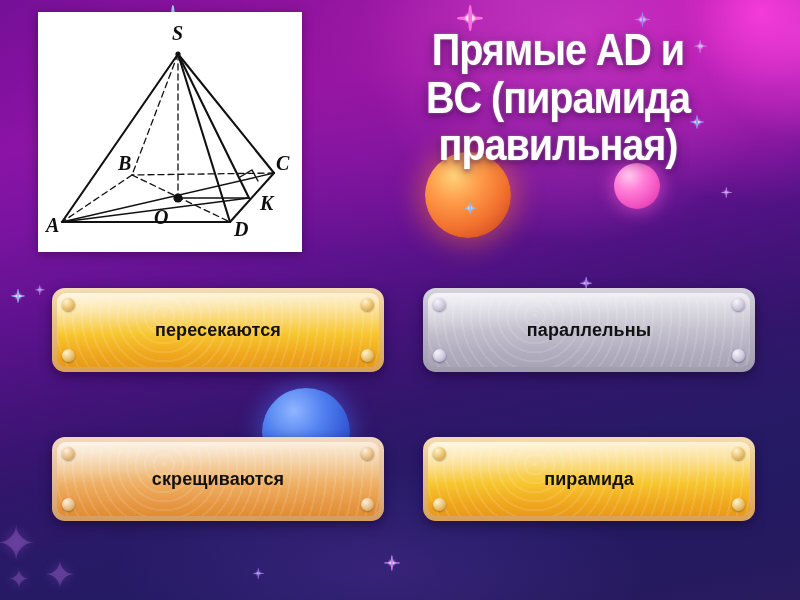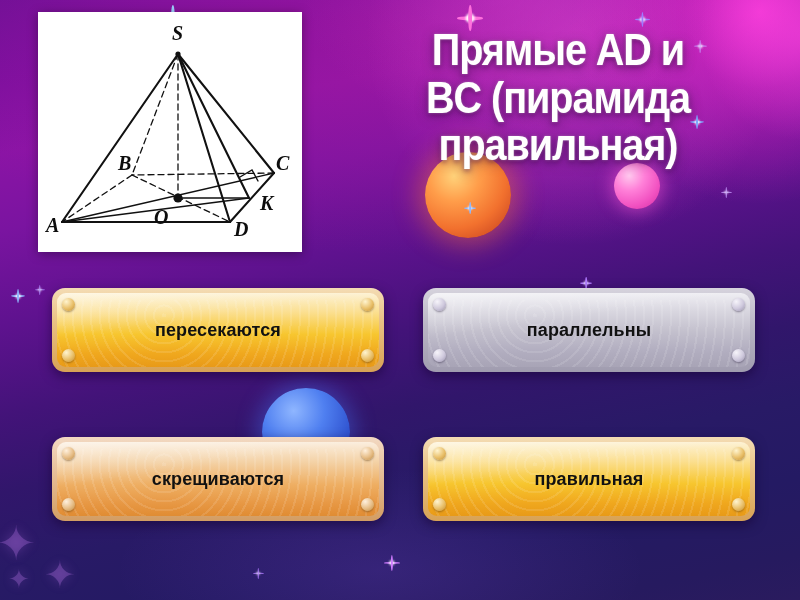--- a/index.html
+++ b/index.html
@@ -353,17 +353,17 @@
       <span class="label">параллельны</span>
     </span>
   </button>
 
   <button class="answer-btn btn-gold btn-d">
     <span class="inner">
       <span class="stud tl"></span>
       <span class="stud tr"></span>
       <span class="stud bl"></span>
       <span class="stud br"></span>
-      <span class="label">правильная</span>
+      <span class="label">пирамида</span>
     </span>
   </button>
 
 </div>
 
 </body></html>

